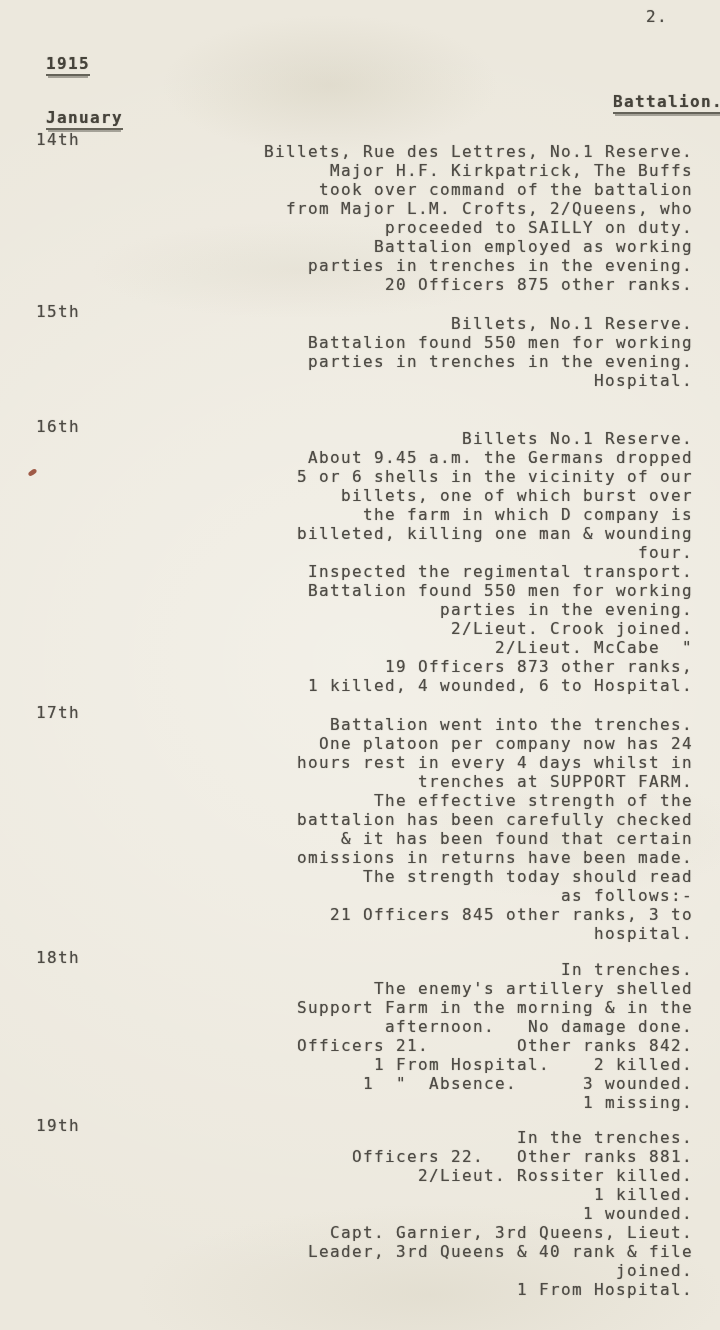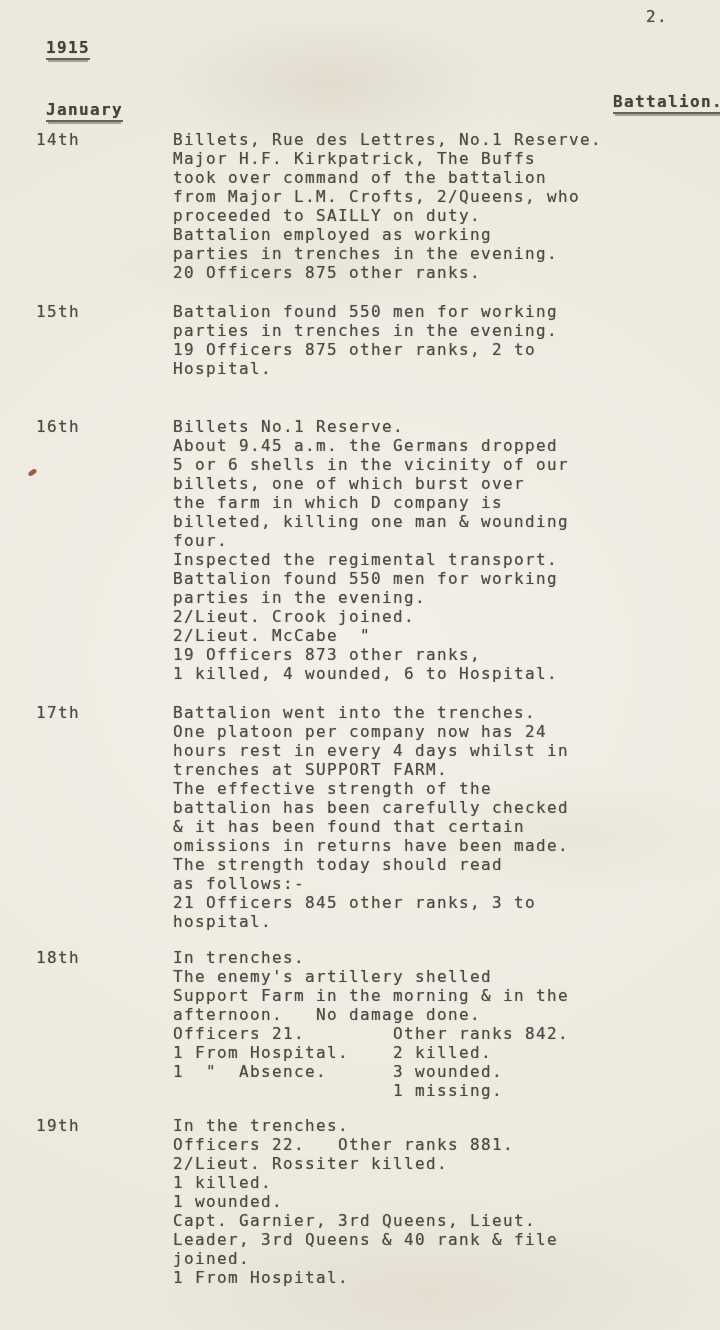--- a/index.html
+++ b/index.html
@@ -26,26 +26,26 @@
     text-shadow:0 0 1px rgba(70,68,60,0.60);
   }
   .pagenum{position:absolute;left:646px;top:7px;}
   .hdr{position:absolute;font-weight:bold;color:#46433b;}
   .underlined{
     display:inline-block;
     padding-bottom:1px;
     border-bottom:2px solid rgba(78,75,66,0.85);
     box-shadow:0 4px 0 -2px rgba(78,75,66,0.45);
   }
-  .year{left:46px;top:38px;}
-  .month{left:46px;top:100px;}
+  .year{left:46px;top:54px;}
+  .month{left:46px;top:108px;}
   .appendix{left:613px;top:92px;}
   .entry{position:absolute;left:0;width:720px;}
   .date{position:absolute;left:36px;top:0;}
-  .lines{position:absolute;left:173px;top:0;width:520px;}
+  .lines{position:absolute;left:173px;top:12px;width:520px;text-align:right;}
   .line{white-space:pre;}
   .ink-speck{
     position:absolute;left:28px;top:470px;
     width:9px;height:5px;border-radius:50%;
     background:#91412c;opacity:0.85;
     transform:rotate(-32deg);
   }
 </style>
 </head>
 <body>
@@ -58,21 +58,21 @@
   <div class="txt hdr month underlined">January</div>
   <div class="txt hdr appendix underlined">Battalion.</div>
 
   <div class="entry" style="top:130px">
     <div class="txt date">14th</div>
     <div class="txt lines"><div class="line">Billets, Rue des Lettres, No.1 Reserve.</div><div class="line">Major H.F. Kirkpatrick, The Buffs</div><div class="line">took over command of the battalion</div><div class="line">from Major L.M. Crofts, 2/Queens, who</div><div class="line">proceeded to SAILLY on duty.</div><div class="line">Battalion employed as working</div><div class="line">parties in trenches in the evening.</div><div class="line">20 Officers 875 other ranks.</div></div>
   </div>
 
   <div class="entry" style="top:302px">
     <div class="txt date">15th</div>
-    <div class="txt lines"><div class="line">Battalion found 550 men for working</div><div class="line">parties in trenches in the evening.</div><div class="line">19 Officers 875 other ranks, 2 to</div><div class="line">Hospital.</div></div>
+    <div class="txt lines"><div class="line">Billets, No.1 Reserve.</div><div class="line">Battalion found 550 men for working</div><div class="line">parties in trenches in the evening.</div><div class="line">Hospital.</div></div>
   </div>
 
   <div class="entry" style="top:417px">
     <div class="txt date">16th</div>
     <div class="txt lines"><div class="line">Billets No.1 Reserve.</div><div class="line">About 9.45 a.m. the Germans dropped</div><div class="line">5 or 6 shells in the vicinity of our</div><div class="line">billets, one of which burst over</div><div class="line">the farm in which D company is</div><div class="line">billeted, killing one man &amp; wounding</div><div class="line">four.</div><div class="line">Inspected the regimental transport.</div><div class="line">Battalion found 550 men for working</div><div class="line">parties in the evening.</div><div class="line">2/Lieut. Crook joined.</div><div class="line">2/Lieut. McCabe  "</div><div class="line">19 Officers 873 other ranks,</div><div class="line">1 killed, 4 wounded, 6 to Hospital.</div></div>
   </div>
 
   <div class="entry" style="top:703px">
     <div class="txt date">17th</div>
     <div class="txt lines"><div class="line">Battalion went into the trenches.</div><div class="line">One platoon per company now has 24</div><div class="line">hours rest in every 4 days whilst in</div><div class="line">trenches at SUPPORT FARM.</div><div class="line">The effective strength of the</div><div class="line">battalion has been carefully checked</div><div class="line">&amp; it has been found that certain</div><div class="line">omissions in returns have been made.</div><div class="line">The strength today should read</div><div class="line">as follows:-</div><div class="line">21 Officers 845 other ranks, 3 to</div><div class="line">hospital.</div></div>

